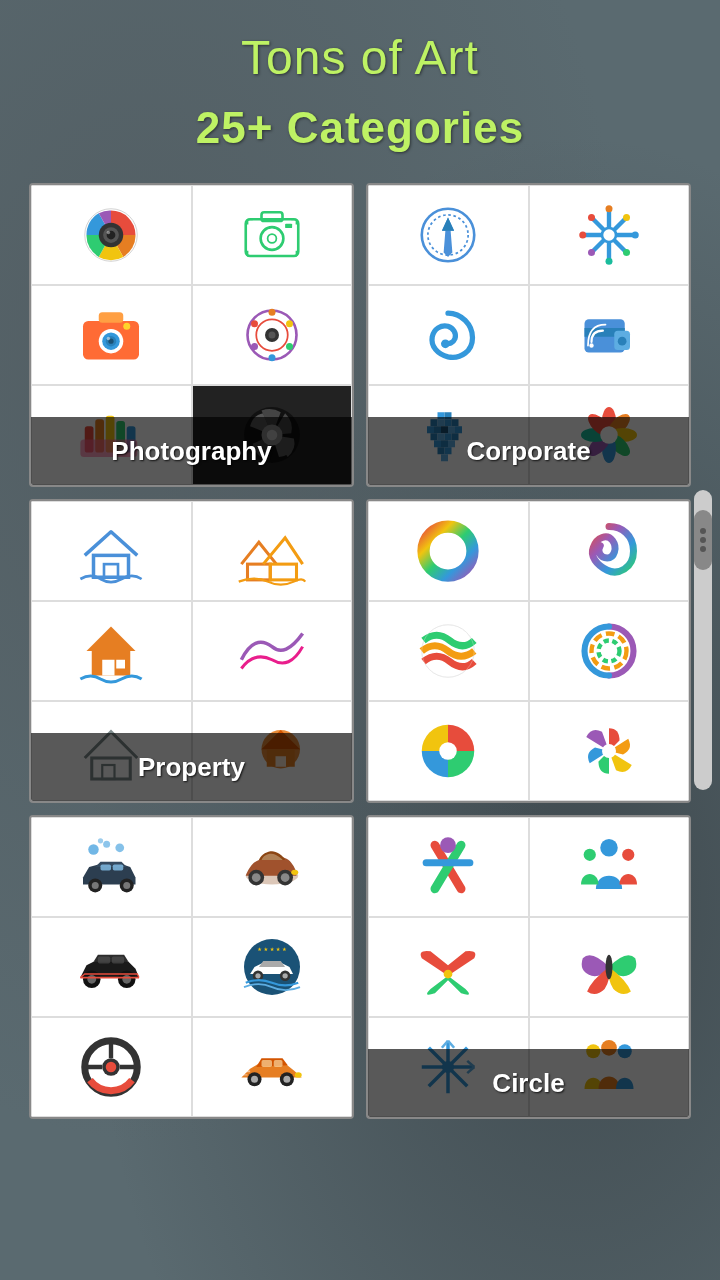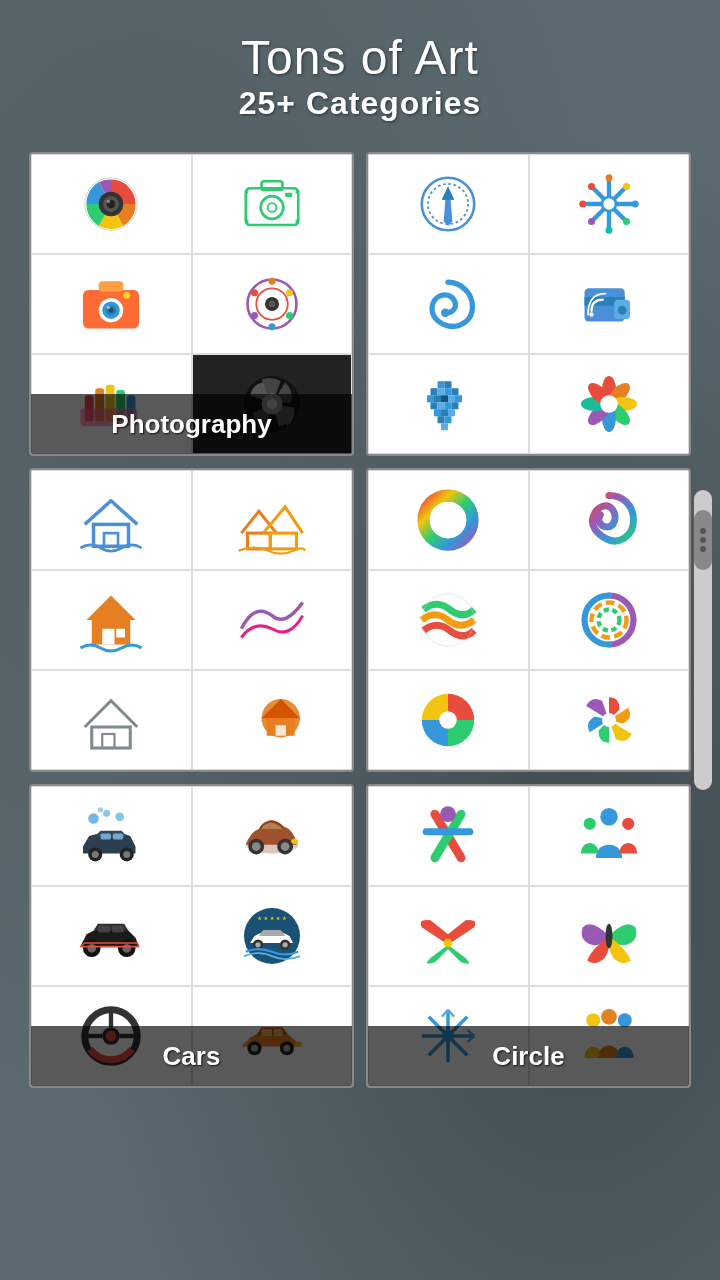--- a/index.html
+++ b/index.html
@@ -11,33 +11,34 @@
         radial-gradient(ellipse at 20% 30%, rgba(80,90,95,0.8) 0%, transparent 60%),
         radial-gradient(ellipse at 80% 70%, rgba(60,70,75,0.9) 0%, transparent 60%);
       font-family: 'Arial', sans-serif;
       overflow-x: hidden;
       position: relative;
     }
     
     .header {
       text-align: center;
       padding: 30px 20px 20px;
-      color: #ffffff;
+      color: #bef264;
     }
     .header-title {
       font-size: 48px;
       font-weight: 300;
       letter-spacing: 1px;
       text-shadow: 1px 1px 3px rgba(0,0,0,0.5);
     }
     .header-subtitle {
-      font-size: 32px;
+      font-size: 44px;
       font-weight: 700;
       letter-spacing: 1px;
       text-shadow: 1px 1px 3px rgba(0,0,0,0.5);
+      margin-top: 18px;
     }
 
     .grid-container {
       display: flex;
       flex-wrap: wrap;
       padding: 10px 15px;
       gap: 12px;
       justify-content: center;
     }
 
@@ -71,21 +72,21 @@
     .icon-cell svg {
       width: 70px;
       height: 70px;
     }
 
     .category-label {
       position: absolute;
       bottom: 0;
       left: 0;
       right: 0;
-      height: 60px;
+      height: 68px;
       background: rgba(0,0,0,0.65);
       display: flex;
       align-items: center;
       justify-content: center;
       color: white;
       font-size: 26px;
       font-weight: bold;
       text-shadow: 1px 1px 2px rgba(0,0,0,0.8);
     }
 
@@ -312,20 +313,21 @@
           <ellipse cx="40" cy="24" rx="8" ry="16" fill="#f1c40f" transform="rotate(90 40 40)"></ellipse>
           <ellipse cx="40" cy="24" rx="8" ry="16" fill="#2ecc71" transform="rotate(135 40 40)"></ellipse>
           <ellipse cx="40" cy="24" rx="8" ry="16" fill="#3498db" transform="rotate(180 40 40)"></ellipse>
           <ellipse cx="40" cy="24" rx="8" ry="16" fill="#9b59b6" transform="rotate(225 40 40)"></ellipse>
           <ellipse cx="40" cy="24" rx="8" ry="16" fill="#1abc9c" transform="rotate(270 40 40)"></ellipse>
           <ellipse cx="40" cy="24" rx="8" ry="16" fill="#e74c3c" transform="rotate(315 40 40)"></ellipse>
           <circle cx="40" cy="40" r="10" fill="white"></circle>
         </svg>
       </div>
     </div>
+    <div class="category-label">Corporate</div>
   </div>
 
   <div class="category-card">
     <div class="icon-grid">
 
       <div class="icon-cell">
         <svg viewBox="0 0 80 80">
           <polyline points="10,45 40,18 70,45" fill="none" stroke="#4a90d9" stroke-width="4" stroke-linejoin="round"></polyline>
           <rect x="20" y="45" width="40" height="25" fill="none" stroke="#4a90d9" stroke-width="4"></rect>
           <rect x="32" y="55" width="16" height="15" fill="none" stroke="#4a90d9" stroke-width="3"></rect>
@@ -376,20 +378,21 @@
 
       <div class="icon-cell">
         <svg viewBox="0 0 80 80">
           <circle cx="50" cy="38" r="22" fill="#e67e22" opacity="0.9"></circle>
           <polygon points="50,16 72,38 28,38" fill="#d35400"></polygon>
           <rect x="34" y="38" width="32" height="20" fill="#e67e22"></rect>
           <rect x="44" y="46" width="12" height="12" fill="white" opacity="0.8"></rect>
         </svg>
       </div>
     </div>
+    <div class="category-label">Property</div>
   </div>
 
   <div class="category-card">
     <div class="icon-grid">
 
       <div class="icon-cell">
         <svg viewBox="0 0 80 80">
           <defs>
             <linearGradient id="rainbowGrad" x1="0%" y1="0%" x2="100%" y2="100%">
               <stop offset="0%" style="stop-color:#e74c3c"></stop>
@@ -573,21 +576,20 @@
           <circle cx="20" cy="54" r="4" fill="#aaa"></circle>
           <circle cx="57" cy="54" r="8" fill="#222"></circle>
           <circle cx="57" cy="54" r="4" fill="#aaa"></circle>
           <ellipse cx="70" cy="49" rx="4" ry="3" fill="#f1c40f"></ellipse>
 
           <line x1="5" y1="45" x2="15" y2="45" stroke="white" stroke-width="2" opacity="0.5"></line>
           <line x1="5" y1="49" x2="12" y2="49" stroke="white" stroke-width="1.5" opacity="0.4"></line>
         </svg>
       </div>
     </div>
-    <div class="category-label">Cars</div>
   </div>
 
   <div class="category-card">
     <div class="icon-grid">
 
       <div class="icon-cell">
         <svg viewBox="0 0 80 80">
 
           <path d="M25 15 L55 65" stroke="#e74c3c" stroke-width="10" stroke-linecap="round"></path>
           <path d="M55 15 L25 65" stroke="#2ecc71" stroke-width="10" stroke-linecap="round"></path>

